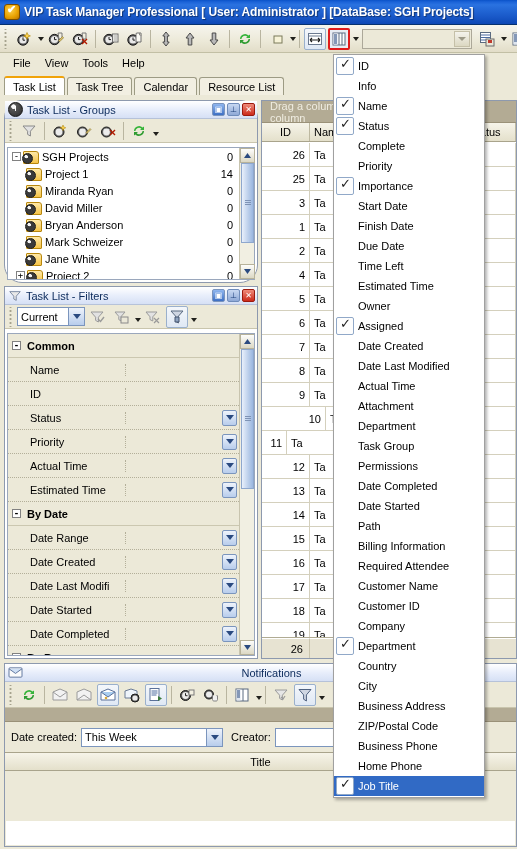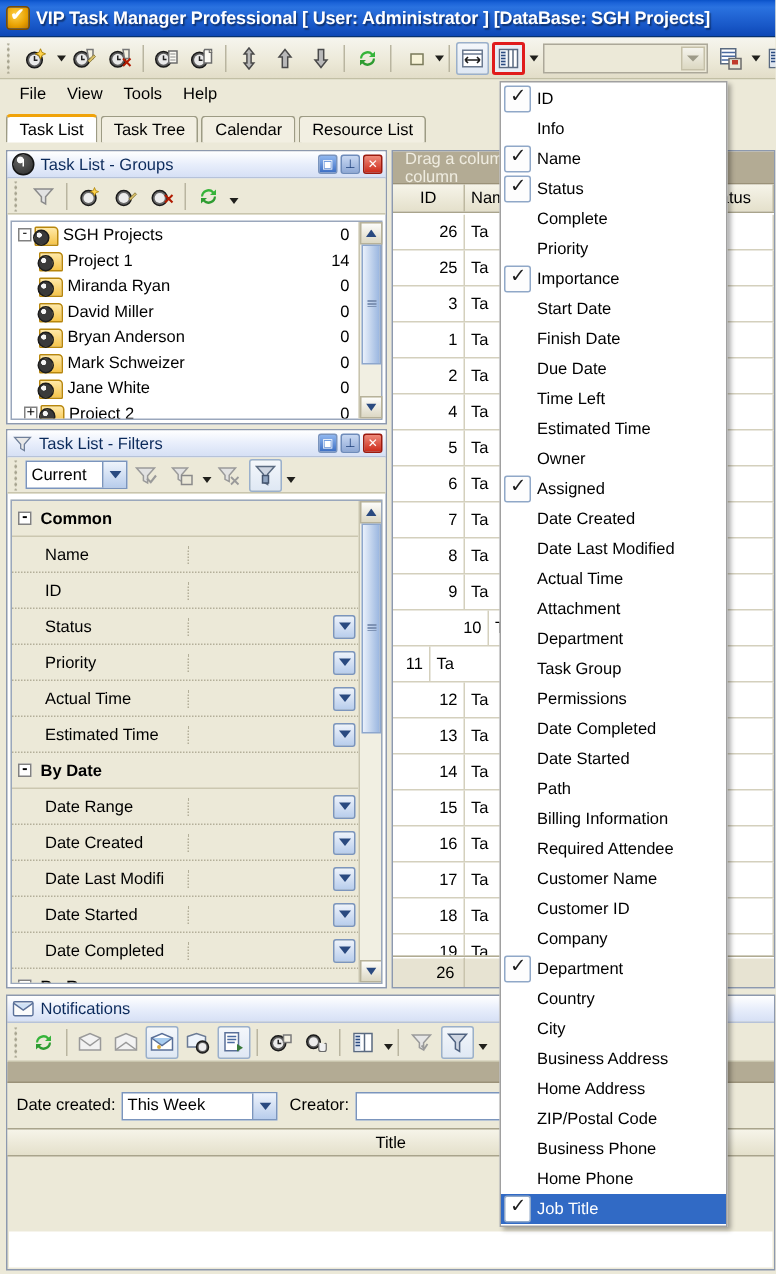--- a/index.html
+++ b/index.html
@@ -147,21 +147,21 @@
      border-bottom: 1px solid #a9a48c; font-size: 11px;}
   .ghead .gh { border-right: 1px solid #bdb8a0; display:flex; align-items:center; justify-content:center;}
   .grow { height: 24px; display: flex; border-bottom: 1px solid #d4d0bd; font-size: 11px;}
   .grow .gc { border-right: 1px solid #d4d0bd; display: flex; align-items: center; padding: 0 4px;}
   .gc.id { justify-content: flex-end; }
   .gfoot { height: 21px; background: #e7e3d2; border-top: 1px solid #b0ab93; display:flex; font-size:11px;}
   .gfoot .gc { border-right: 1px solid #c9c4ad; display:flex;align-items:center;justify-content:flex-end;padding:0 6px;
      border-top:1px solid #fff;}
 
   
-  .notif { position: absolute; background: #ece9d8; border: 1px solid #8d99ae; }
+  .notif { position: absolute; background: #ece9d8; border: 1px solid #8d99ae; text-align: center; }
   .nfields { height: 30px; display: flex; align-items: center; padding: 0 6px; background:#ece9d8;}
   .lbl { font-size: 11px; margin-right: 4px; }
   .combo { height: 19px; border: 1px solid #7b95bd; background:#fff; display:flex;align-items:center;
      padding-left:3px; font-size:11px;}
   .combo .cb { width: 16px; height: 17px; margin-left:auto; background: linear-gradient(to bottom,#eef3fb,#b8cdec);
      border-left: 1px solid #7b95bd; display:flex;align-items:center;justify-content:center;}
   .nhead { height: 19px; background: linear-gradient(to bottom,#f6f4e9,#e4e0cb); border-top:1px solid #a9a48c;
      border-bottom: 1px solid #a9a48c; display:flex;align-items:center;justify-content:center;font-size:11px;}
 
   
@@ -347,21 +347,21 @@
         <span>Task Tree</span>
       </div>
     <div class="tab">
         <span>Calendar</span>
       </div>
     <div class="tab">
         <span>Resource List</span>
       </div>
   </div>
 
-  <div class="panel" style="left:4px; top:100px; width:254px; height:183px;">
+  <div class="panel" style="left:4px; top:100px; width:254px; height:183px;border-radius:18px;">
     <div class="panel-cap">
       <span class="clockico"></span>
       <span class="ctitle">Task List - Groups</span>
       <span class="capbtn b1">▣</span>
       <span class="capbtn b2">⊥</span>
       <span class="capbtn b3">✕</span>
     </div>
     <div class="ptool">
       <div class="grip"></div>
       <div class="tbtn">
@@ -844,21 +844,21 @@
       <div class="tbtn framed">
         <svg class="ic" viewBox="0 0 16 16">
             <path d="M2 2.5h12l-4.6 5.4V14l-2.8-1.8V7.9z" fill="#cfd6e2" stroke="#4f6280"></path>
           </svg>
       </div>
       <div class="arr" style="margin-top:6px"></div>
     </div>
     <div style="height:14px;background:#b3ab94;border-bottom:1px solid #9a9178;"></div>
     <div class="nfields">
       <span class="lbl">Date created:</span>
-      <span class="combo" style="width:104px">
+      <span class="combo" style="width:142px">
         <span>This Week</span>
         <span class="cb">
           <svg width="8" height="5" viewBox="0 0 8 5">
               <path d="M0 0h8L4 5z" fill="#2a4a80"></path>
             </svg>
         </span>
       </span>
       <span class="lbl" style="margin-left:8px">Creator:</span>
       <span class="combo" style="width:185px">
         <span></span>
@@ -996,24 +996,20 @@
     <div class="ditem">
         <span class="chk"></span>
         <span class="dlabel">City</span>
       </div>
     <div class="ditem">
         <span class="chk"></span>
         <span class="dlabel">Business Address</span>
       </div>
     <div class="ditem">
         <span class="chk"></span>
-        <span class="dlabel">Home Address</span>
-      </div>
-    <div class="ditem">
-        <span class="chk"></span>
         <span class="dlabel">ZIP/Postal Code</span>
       </div>
     <div class="ditem">
         <span class="chk"></span>
         <span class="dlabel">Business Phone</span>
       </div>
     <div class="ditem">
         <span class="chk"></span>
         <span class="dlabel">Home Phone</span>
       </div>

